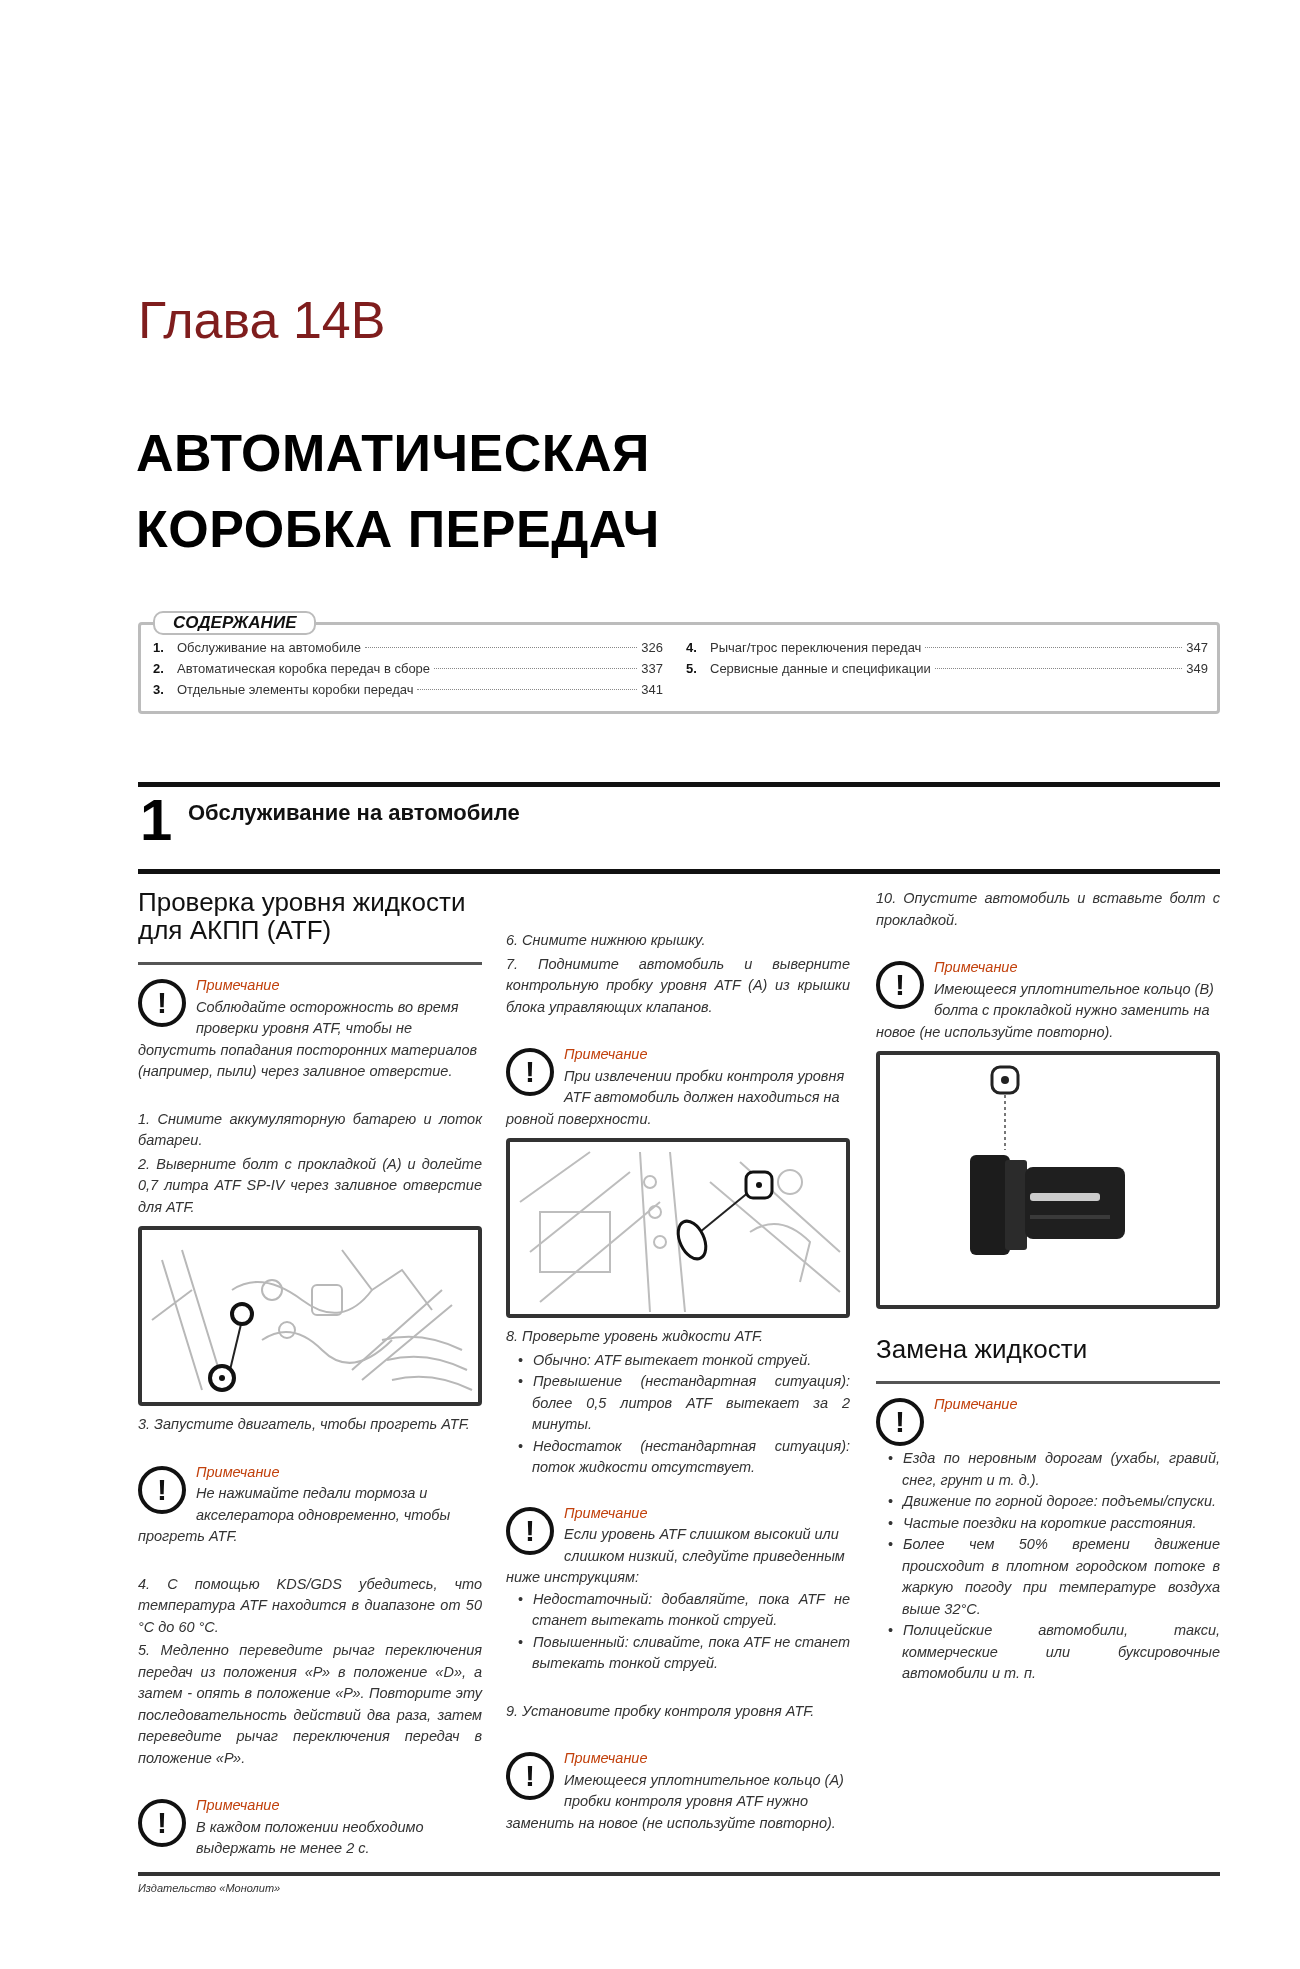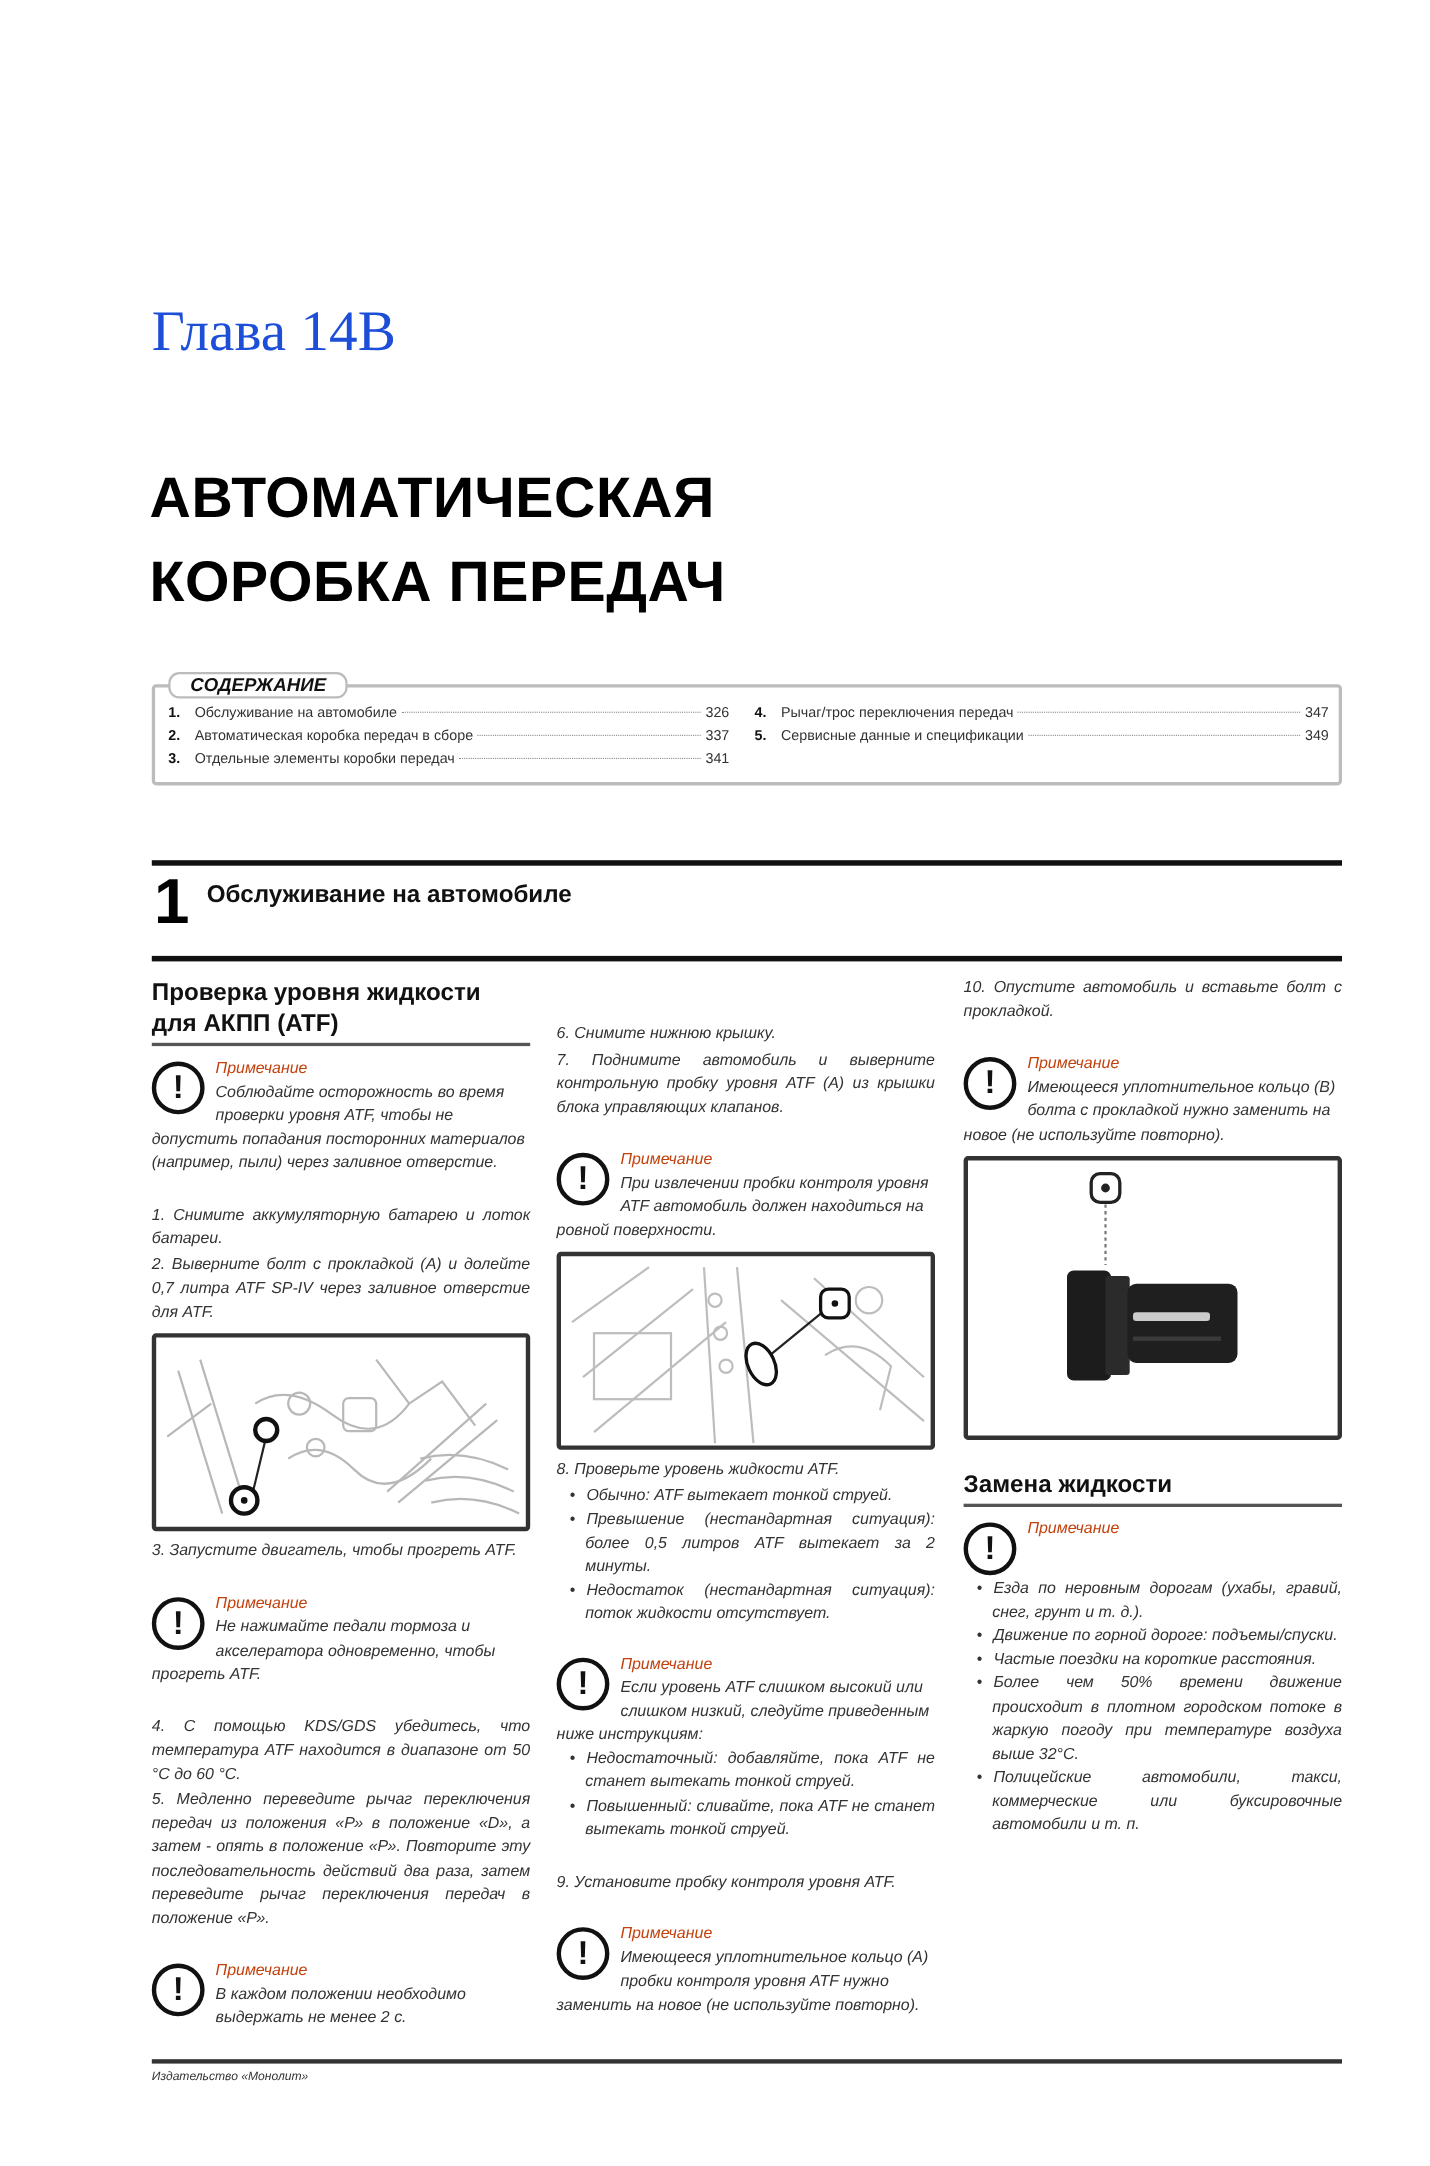--- a/index.html
+++ b/index.html
@@ -1,19 +1,19 @@
 <!DOCTYPE html>
 <html><head>
 <meta charset="utf-8">
 <style>
   * { box-sizing: border-box; margin: 0; padding: 0; }
   html, body { width: 1300px; height: 1969px; background: #ffffff; overflow: hidden; }
   body { position: relative; font-family: "Liberation Sans", sans-serif; color: #1a1a1a; }
 
-  .chapter-label { position: absolute; left: 138px; top: 272px; font-size: 52px; font-weight: 400; letter-spacing: 0px; color: #1d4ed8; font-family: Liberation Serif, serif; }
+  .chapter-label { position: absolute; left: 138px; top: 290px; font-size: 52px; font-weight: 400; letter-spacing: 0px; color: #7f1d1d; font-family: Liberation Sans, sans-serif; }
   .chapter-title { position: absolute; left: 136px; top: 415px; font-size: 52px; font-weight: 700; line-height: 76px; color: #000; letter-spacing: 0.5px; font-family: "Liberation Sans", sans-serif; }
 
   .toc { position: absolute; left: 138px; top: 622px; width: 1082px; height: 92px; border: 3px solid #bcbcbc; border-radius: 4px; background: #fff; }
   .toc-tab { position: absolute; left: 12px; top: -14px; height: 24px; padding: 0 18px; border: 2px solid #bcbcbc; border-radius: 10px; background: #fff; font-size: 17px; font-weight: 700; font-style: italic; line-height: 20px; color: #111; }
   .toc-col { position: absolute; top: 12px; width: 510px; }
   .toc-col.left { left: 12px; }
   .toc-col.right { left: 545px; width: 522px; }
   .toc-row { display: flex; align-items: baseline; font-size: 13px; line-height: 21px; color: #333; }
   .toc-num { width: 24px; font-weight: 700; color: #111; }
   .toc-text { white-space: nowrap; }
@@ -22,21 +22,21 @@
 
   .rule-thick { position: absolute; left: 138px; width: 1082px; height: 5px; background: #111; }
   .section-num { position: absolute; left: 140px; top: 790px; font-size: 58px; font-weight: 700; color: #000; line-height: 60px; }
   .section-title { position: absolute; left: 188px; top: 800px; font-size: 22px; font-weight: 700; color: #111; }
 
   .col { position: absolute; top: 888px; width: 344px; font-size: 14.5px; line-height: 21.5px; color: #333; font-style: italic; }
   .col.c1 { left: 138px; }
   .col.c2 { left: 506px; }
   .col.c3 { left: 876px; }
 
-  .subhead { font-style: normal; font-weight: 700; font-size: 22px; color: #111; border-bottom: 3px solid #555; padding-bottom: 4px; margin-bottom: 10px; line-height: 28px; }
+  .subhead { font-style: normal; font-weight: 400; font-size: 26px; color: #111; border-bottom: 3px solid #555; padding-bottom: 18px; margin-bottom: 10px; line-height: 28px; }
   .para { text-align: justify; margin-bottom: 2px; }
   .gap { height: 18px; }
 
   .note { position: relative; padding-left: 0; margin: 6px 0 8px 0; }
   .note-icon { float: left; width: 48px; height: 48px; border: 4px solid #111; border-radius: 50%; margin: 4px 10px 2px 0; display: flex; align-items: center; justify-content: center; font-style: normal; font-weight: 900; font-size: 30px; color: #111; line-height: 1; }
   .note-label { display: block; color: #c2410c; }
   .note-text { text-align: justify; }
   .clear { clear: both; }
 
   .bullet { padding-left: 26px; text-indent: -14px; text-align: justify; }

